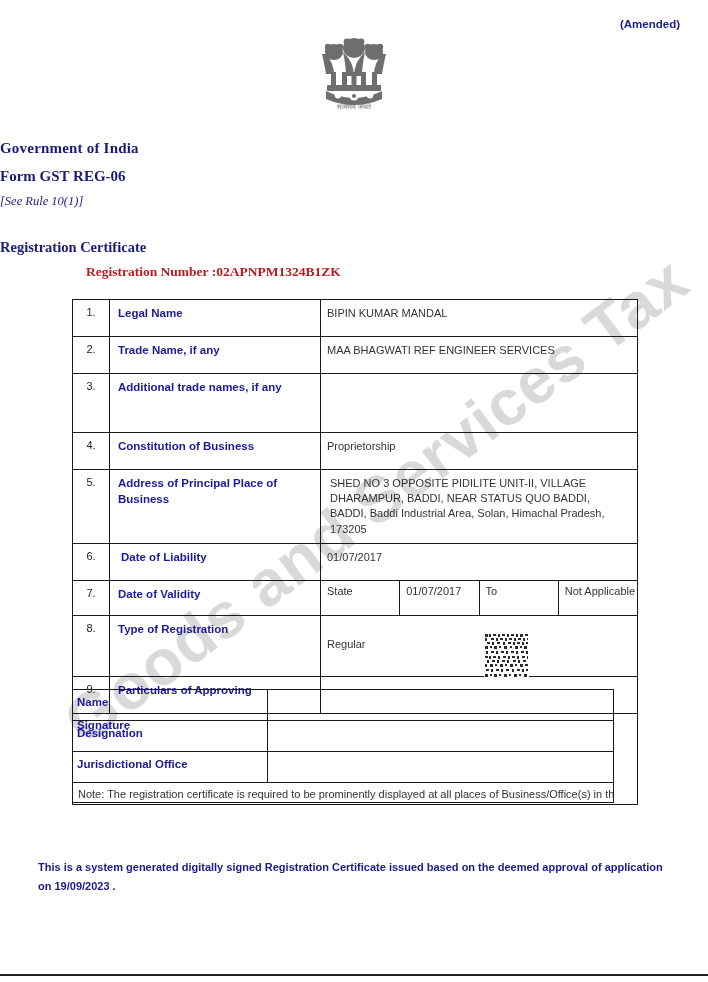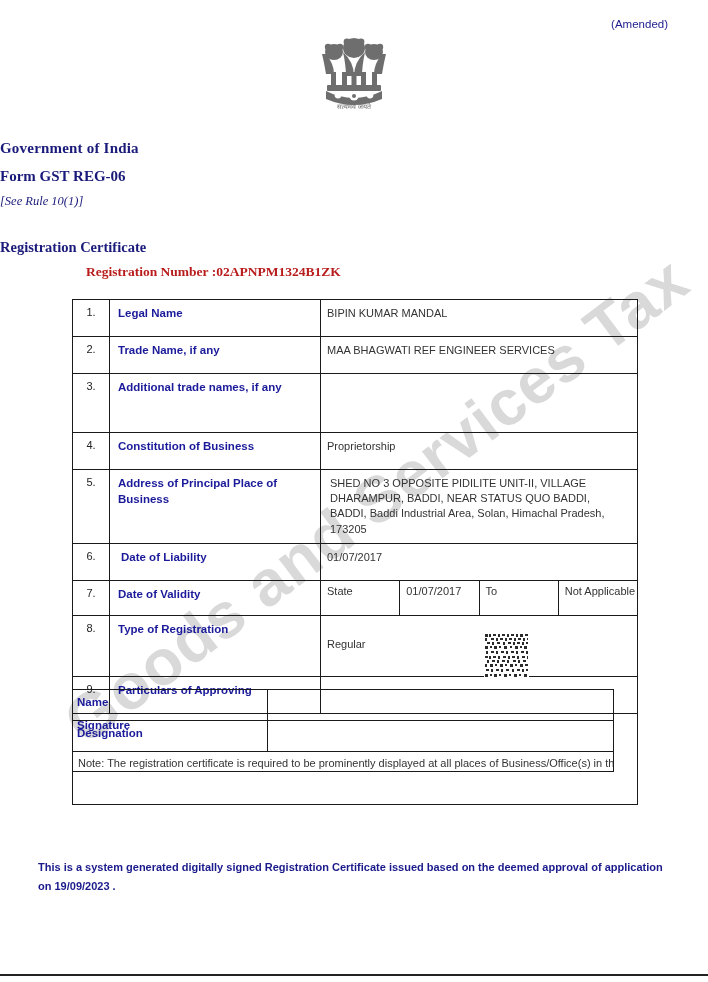--- a/index.html
+++ b/index.html
@@ -34,24 +34,24 @@
     white-space: nowrap;
     pointer-events: none;
     z-index: 0;
   }
 
   .content { position: relative; z-index: 2; }
 
   
   .amended {
     position: absolute;
-    right: 40px;
+    right: 28px;
     top: 18px;
     font-size: 11.5px;
-    font-weight: normal;
+    font-weight: bold;
     color: #1c1c8c;
     margin-left: 44px;
   }
 
   
   .emblem-wrap {
     position: absolute;
     left: 0; right: 0;
     top: 36px;
     text-align: center;
@@ -444,20 +444,24 @@
       <tbody>
           <tr>
         <td class="b-lbl">Name</td>
         <td class="b-val"></td>
       </tr>
       <tr>
         <td class="b-lbl">Designation</td>
         <td class="b-val"></td>
       </tr>
       <tr>
+        <td class="b-lbl">Jurisdictional Office</td>
+        <td class="b-val"></td>
+      </tr>
+      <tr>
         <td class="note-cell" colspan="2">
           <div class="note-inner">Note: The registration certificate is required to be prominently displayed at all places of Business/Office(s) in the State.</div>
         </td>
       </tr>
     </tbody>
       </table>
 
     <div class="footer">This is a system generated digitally signed Registration Certificate issued based on the deemed approval of application on 19/09/2023 .</div>
 
     <div class="bottom-rule"></div>

